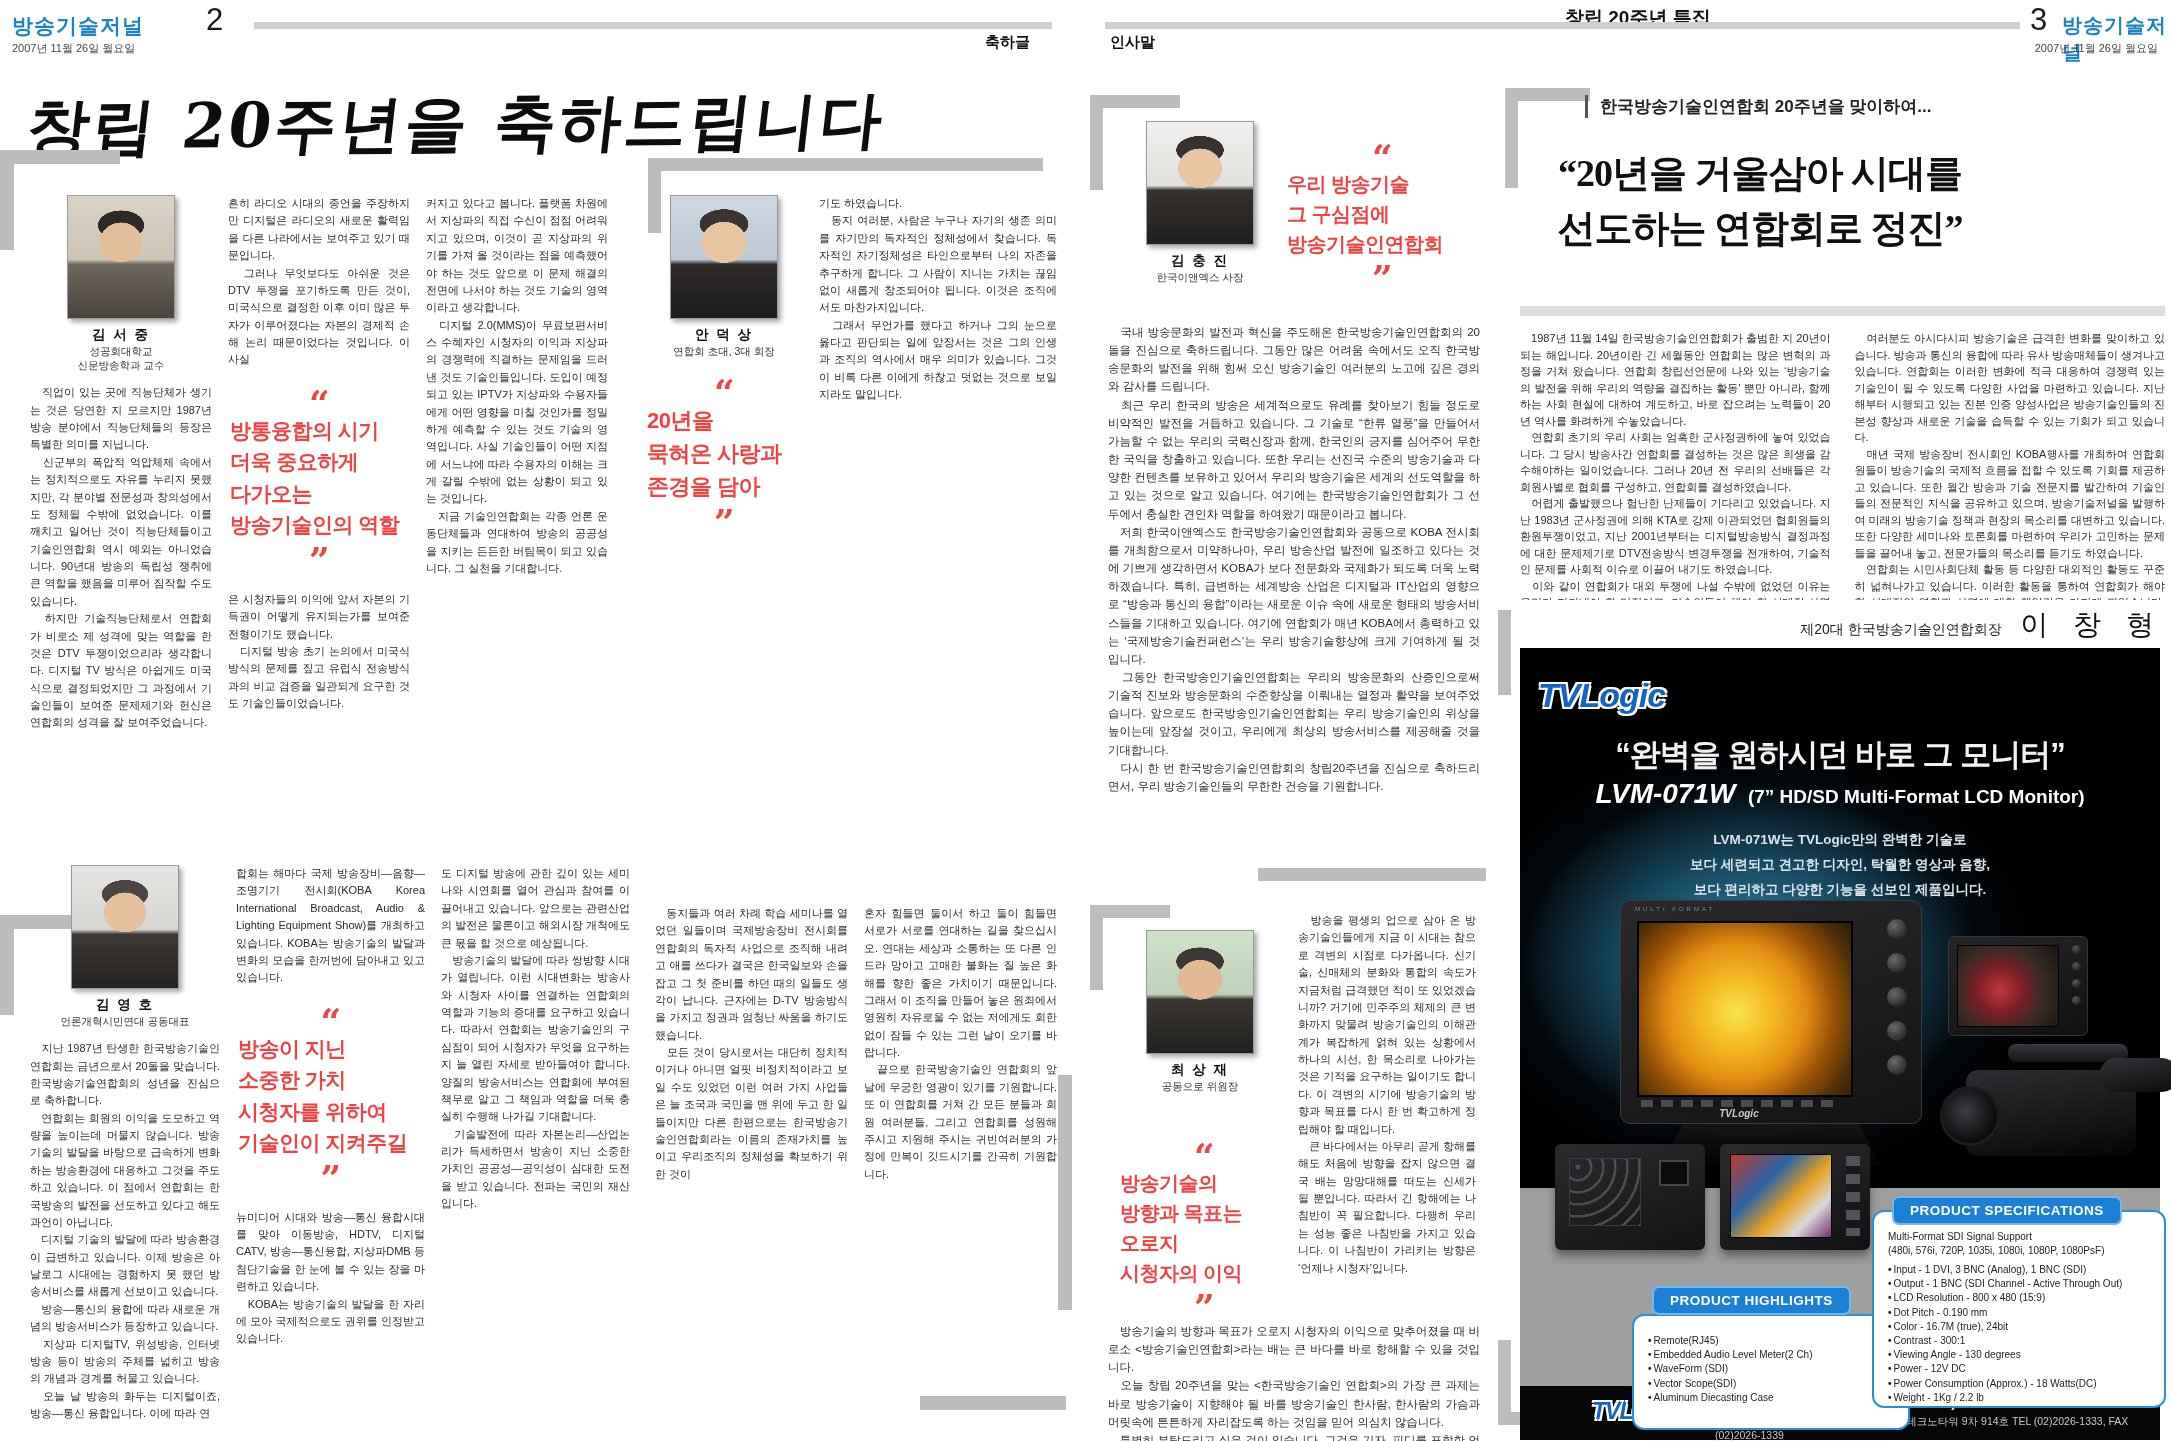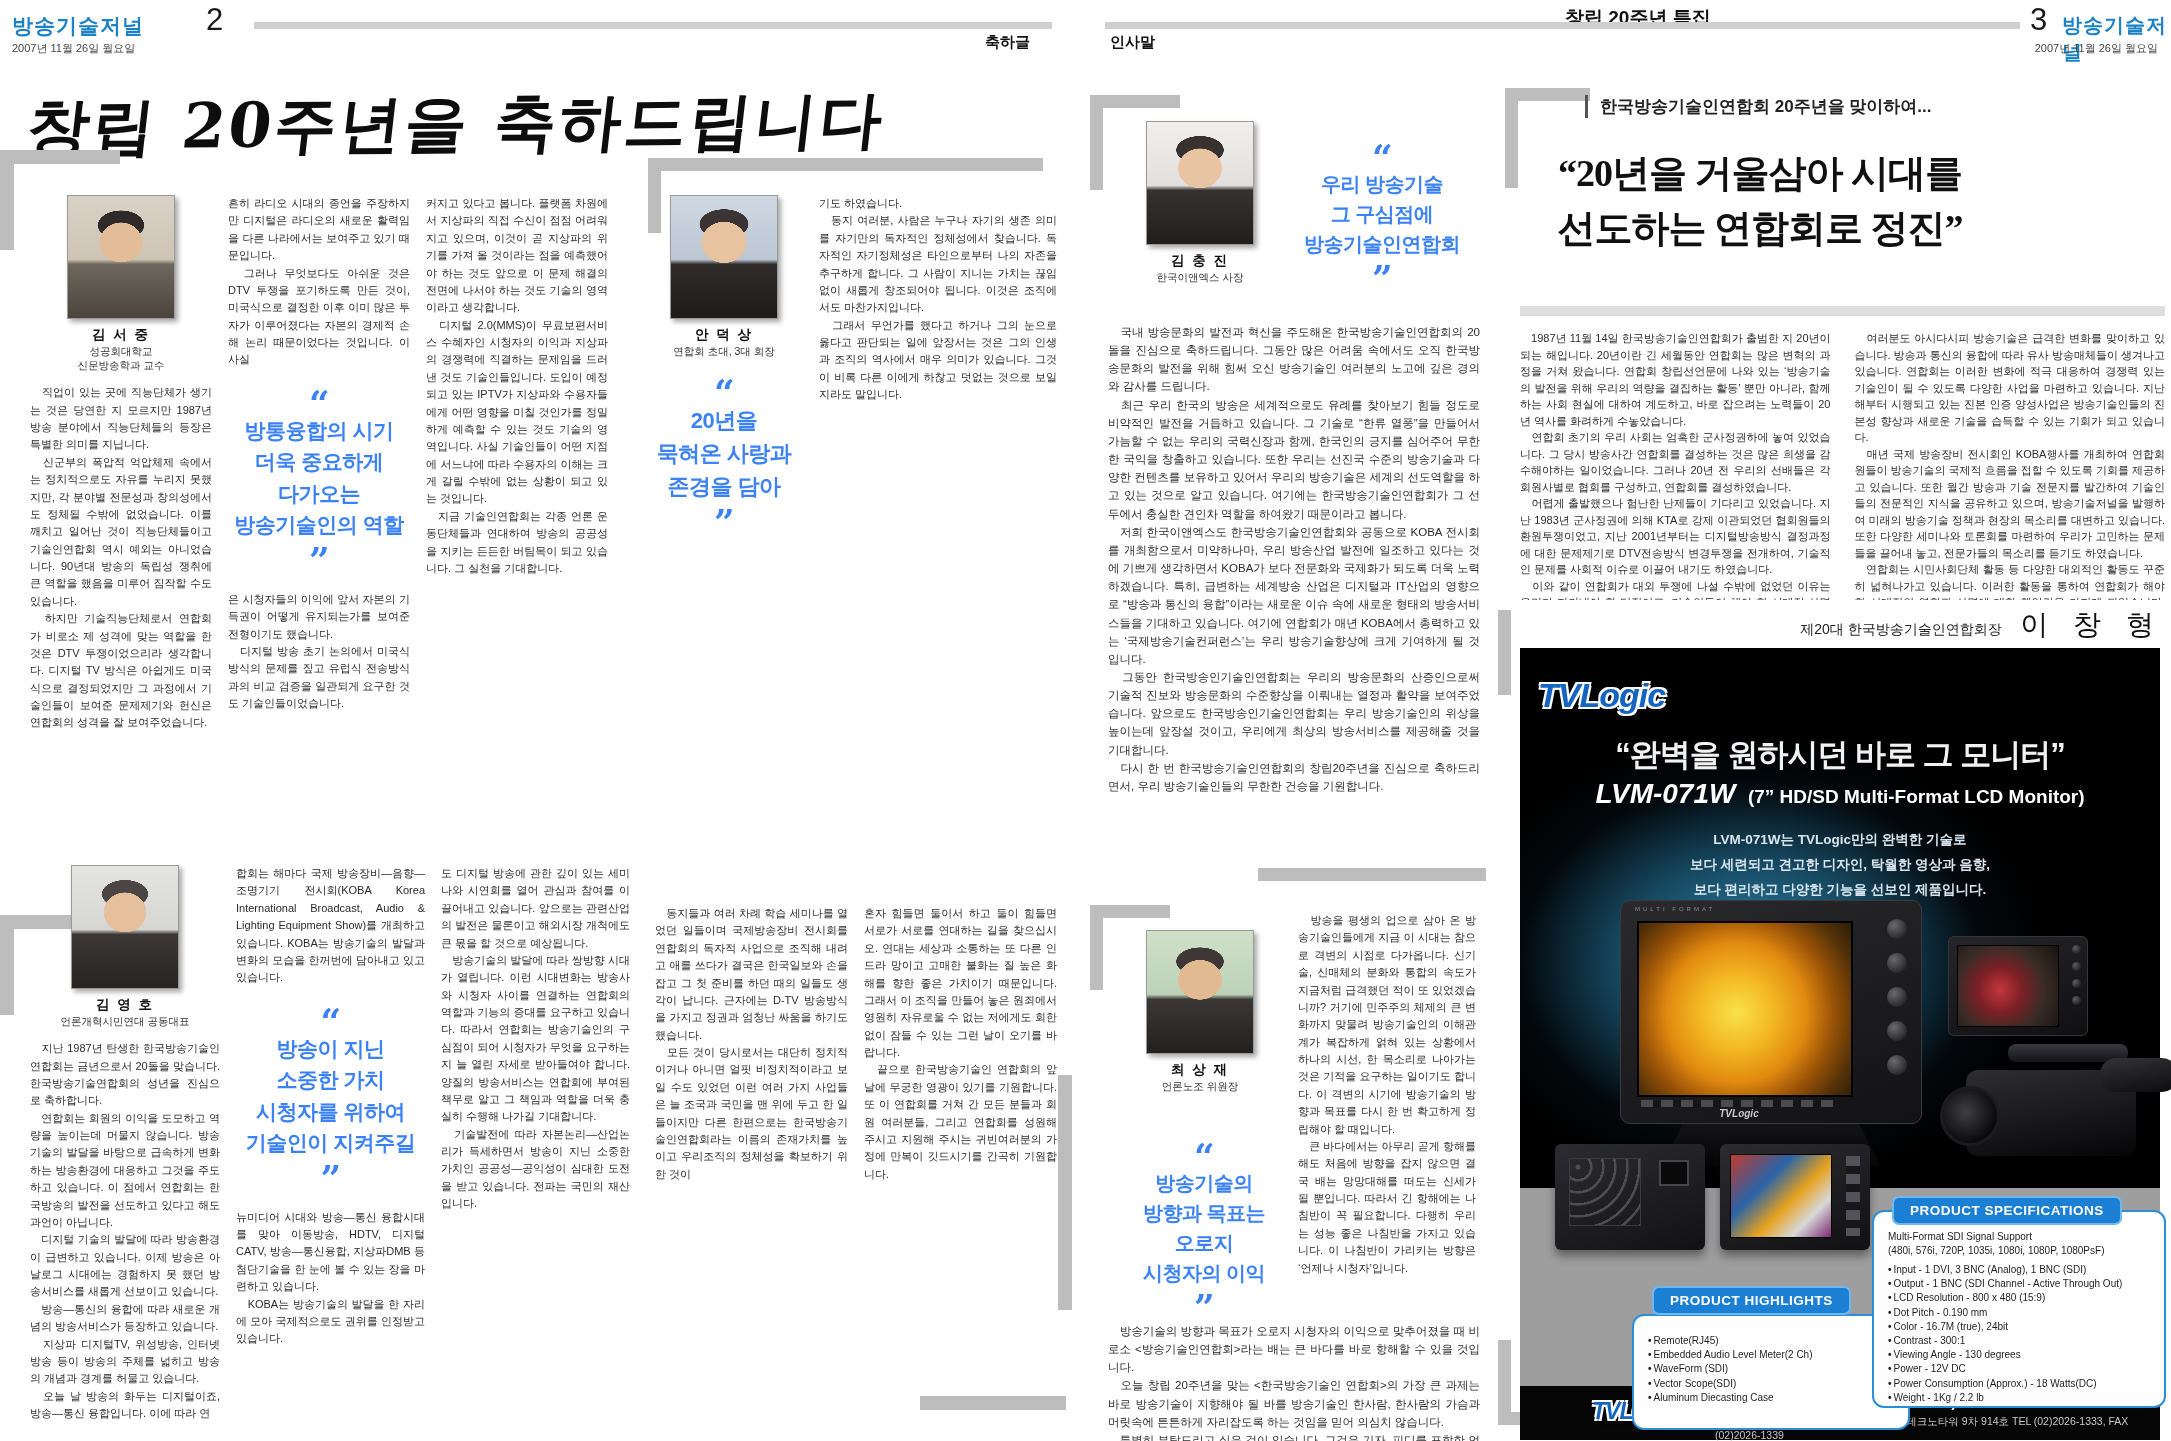--- a/index.html
+++ b/index.html
@@ -13,22 +13,22 @@
   .seclabel{font-size:15px;font-weight:bold;color:#111;}
   .callig{font-family:"DejaVu Serif",serif;font-weight:bold;font-size:62px;color:#0d0d0d;
           transform:skewX(-7deg) rotate(-0.5deg);letter-spacing:3px;white-space:nowrap;}
   .cols{display:flex;gap:16px;overflow:hidden;}
   .ncol{flex:1;min-width:0;overflow:hidden;}
   .coltext{font-size:11px;line-height:1.58;text-align:justify;white-space:pre-line;color:#2b2b2b;}
   .fig{margin:0 0 12px 0;text-align:center;}
   .photo{width:106px;height:122px;margin:0 auto;border:1px solid #9a9a9a;box-shadow:3px 3px 5px rgba(0,0,0,.35);background:#ccc;}
   .fig-name{font-weight:bold;font-size:13.5px;margin-top:7px;color:#111;letter-spacing:2px;}
   .fig-role{font-size:10.5px;color:#333;line-height:1.35;white-space:pre-line;}
-  .pq{margin:20px 2px;font-weight:bold;font-size:21px;line-height:1.5;color:#3b82f6;
-      letter-spacing:-0.5px;white-space:pre-line;text-align:center;}
+  .pq{margin:20px 2px;font-weight:bold;font-size:21px;line-height:1.5;color:#ef4444;
+      letter-spacing:-0.5px;white-space:pre-line;}
   .pq::before{content:"\201C";display:block;text-align:center;font-family:"DejaVu Serif",serif;
       font-size:36px;line-height:.8;height:26px;}
   .pq::after{content:"\201D";display:block;text-align:center;font-family:"DejaVu Serif",serif;
       font-size:36px;line-height:1.1;height:30px;}
   .gbar{background:#bdbdbd;position:absolute;}
   .gbar-light{background:#dedede;position:absolute;}
   
   .photo-a{background:radial-gradient(ellipse 32% 26% at 50% 38%,#e3bd97 62%,rgba(0,0,0,0) 63%),radial-gradient(ellipse 36% 20% at 50% 24%,#2e2a28 60%,rgba(0,0,0,0) 61%),linear-gradient(180deg,#d9d2c6 0%,#cdc4b4 52%,#6e675e 56%,#4a443c 100%);}
   .photo-b{background:radial-gradient(ellipse 34% 27% at 50% 38%,#e8c3a0 62%,rgba(0,0,0,0) 63%),radial-gradient(ellipse 38% 20% at 50% 23%,#3a3534 60%,rgba(0,0,0,0) 61%),linear-gradient(180deg,#cfd8e2 0%,#bcc7d4 52%,#2f2c2a 56%,#1d1b1a 100%);}
   .photo-c{background:radial-gradient(ellipse 32% 26% at 50% 38%,#e6c09c 62%,rgba(0,0,0,0) 63%),radial-gradient(ellipse 36% 19% at 50% 23%,#4b4543 60%,rgba(0,0,0,0) 61%),linear-gradient(180deg,#e4e4e2 0%,#d6d6d2 52%,#3c3835 56%,#262422 100%);}
@@ -251,21 +251,21 @@
 　저희 한국이앤엑스도 한국방송기술인연합회와 공동으로 KOBA 전시회를 개최함으로서 미약하나마, 우리 방송산업 발전에 일조하고 있다는 것에 기쁘게 생각하면서 KOBA가 보다 전문화와 국제화가 되도록 더욱 노력하겠습니다. 특히, 급변하는 세계방송 산업은 디지털과 IT산업의 영향으로 “방송과 통신의 융합”이라는 새로운 이슈 속에 새로운 형태의 방송서비스들을 기대하고 있습니다. 여기에 연합회가 매년 KOBA에서 총력하고 있는 ‘국제방송기술컨퍼런스’는 우리 방송기술향상에 크게 기여하게 될 것입니다.
 　그동안 한국방송인기술인연합회는 우리의 방송문화의 산증인으로써 기술적 진보와 방송문화의 수준향상을 이뤄내는 열정과 활약을 보여주었습니다. 앞으로도 한국방송인기술인연합회는 우리 방송기술인의 위상을 높이는데 앞장설 것이고, 우리에게 최상의 방송서비스를 제공해줄 것을 기대합니다.
 　다시 한 번 한국방송기술인연합회의 창립20주년을 진심으로 축하드리면서, 우리 방송기술인들의 무한한 건승을 기원합니다.</div>
   </div>
 
   <div class="abs" style="left:1090px;top:900px;width:392px;height:540px">
     <figure class="fig abs" style="left:40px;top:30px;width:140px">
       <div class="photo photo-e"></div>
       <figcaption>
         <div class="fig-name">최 상 재</div>
-        <div class="fig-role">언론노조 위원장</div>
+        <div class="fig-role">공동으로 위원장</div>
       </figcaption>
     </figure>
     <div class="pq abs" style="left:28px;top:222px;width:168px;font-size:20px">방송기술의
 방향과 목표는
 오로지
 시청자의 이익</div>
     <div class="coltext abs" style="left:208px;top:12px;width:178px;height:398px">　방송을 평생의 업으로 삼아 온 방송기술인들에게 지금 이 시대는 참으로 격변의 시점로 다가옵니다. 신기술, 신매체의 분화와 통합의 속도가 지금처럼 급격했던 적이 또 있었겠습니까? 거기에 민주주의 체제의 큰 변화까지 맞물려 방송기술인의 이해관계가 복잡하게 얽혀 있는 상황에서 하나의 시선, 한 목소리로 나아가는 것은 기적을 요구하는 일이기도 합니다. 이 격변의 시기에 방송기술의 방향과 목표를 다시 한 번 확고하게 정립해야 할 때입니다.
 　큰 바다에서는 아무리 곧게 항해를 해도 처음에 방향을 잡지 않으면 결국 배는 망망대해를 떠도는 신세가 될 뿐입니다. 따라서 긴 항해에는 나침반이 꼭 필요합니다. 다행히 우리는 성능 좋은 나침반을 가지고 있습니다. 이 나침반이 가리키는 방향은 ‘언제나 시청자’입니다.</div>
     <div class="coltext abs" style="left:18px;top:422px;width:372px;height:112px;font-size:11.5px">　방송기술의 방향과 목표가 오로지 시청자의 이익으로 맞추어졌을 때 비로소 &lt;방송기술인연합회&gt;라는 배는 큰 바다를 바로 항해할 수 있을 것입니다.
 　오늘 창립 20주년을 맞는 &lt;한국방송기술인 연합회&gt;의 가장 큰 과제는 바로 방송기술이 지향해야 될 바를 방송기술인 한사람, 한사람의 가슴과 머릿속에 튼튼하게 자리잡도록 하는 것임을 믿어 의심치 않습니다.

